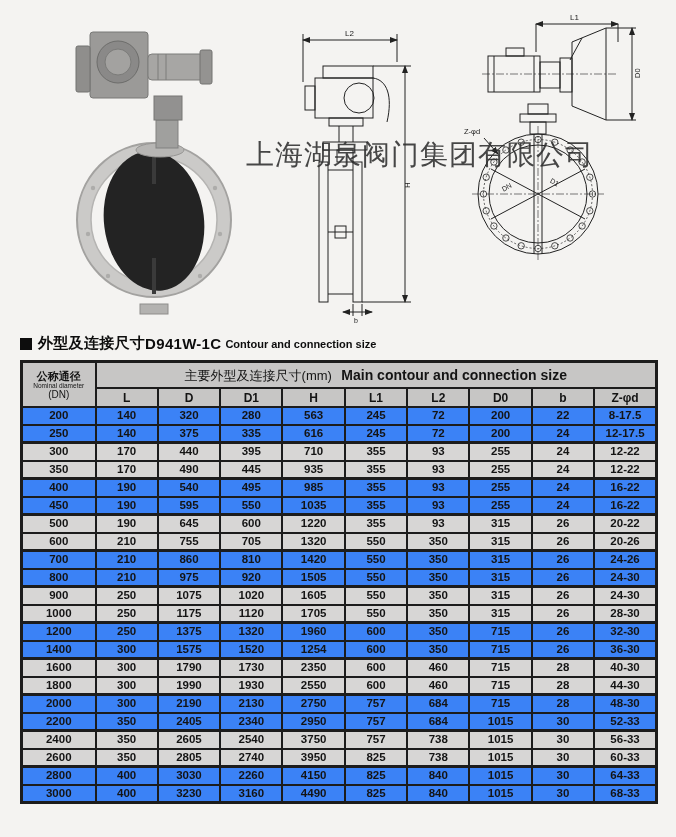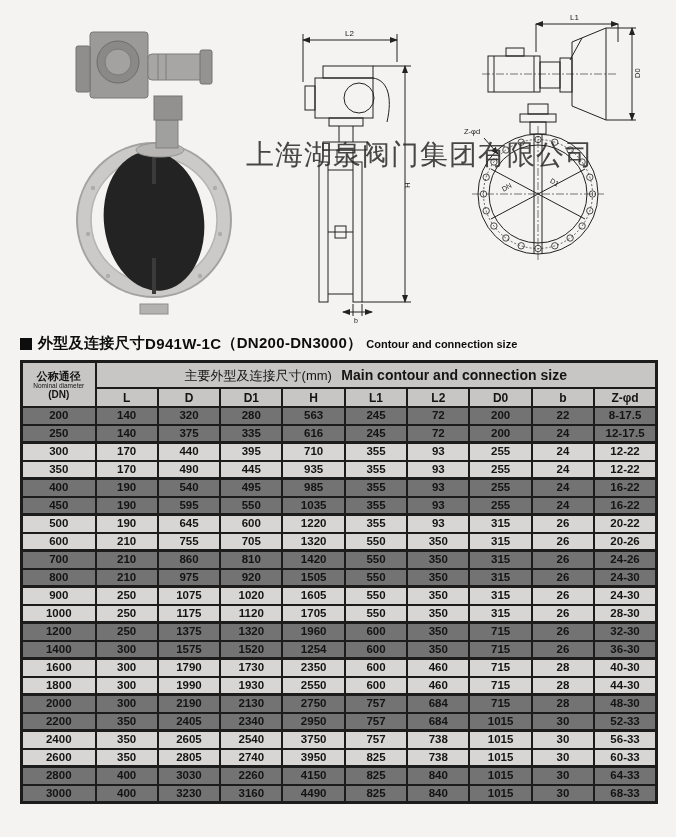--- a/index.html
+++ b/index.html
@@ -27,37 +27,37 @@
     position:absolute; left:20px; top:334px;
     display:flex; align-items:center; color:#0d0d0d; white-space:nowrap;
   }
   .marker { width:12px; height:12px; background:#0d0d0d; display:inline-block; margin-right:6px; }
   .t-cn   { font-size:15px; font-weight:bold; letter-spacing:0.3px; }
   .t-en   { font-size:11px; font-weight:bold; margin-left:4px; }
   
   table.dims {
     position:absolute; left:20px; top:360px;
     width:638px; border-collapse:collapse; table-layout:fixed;
-    background:#737373;
+    background:#3b82f6;
     border:3px solid #1c1c1c;
     padding-left:16px;
   }
   .dims th, .dims td {
     border:2px solid #1c1c1c;
     text-align:center; vertical-align:middle; padding:0;
   }
   .dims thead th { background:#c7c6c5; }
   .dims .hrow1 th { height:24px; }
   .dims .hrow2 th { height:17px; font-size:12px; font-weight:bold; }
   .dims td { height:15.5px; line-height:15.5px; font-size:11.5px; font-weight:bold; }
   .dims tr.shaded td { background:#d7d6d5; }
   .dims tr.gs td { border-top-width:3px; }
   .dn-cn   { font-size:11px; font-weight:bold; line-height:12px; }
   .dn-en   { font-size:6.5px; font-weight:normal; line-height:7px; }
-  .dn-unit { font-size:10px; font-weight:bold; line-height:11px; }
+  .dn-unit { font-size:10px; font-weight:normal; line-height:11px; }
   .gh-cn   { font-size:13px; font-weight:normal; }
   .gh-en   { font-size:14px; font-weight:bold; margin-left:5px; }
 </style>
 </head>
 <body>
 
 <svg id="photo-svg" class="drawing" width="170" height="300" viewBox="0 0 170 300">
 
   <circle cx="86" cy="200" r="77" fill="#cbcac8" stroke="#a3a2a0" stroke-width="2"></circle>
   <circle cx="86" cy="200" r="63" fill="#f4f3f1" stroke="#b5b4b2" stroke-width="1.5"></circle>
@@ -207,21 +207,20 @@
   <text class="dimtext" x="44" y="182" font-size="7" transform="rotate(-28 48 180)">DN</text>
   <text class="dimtext" x="90" y="176" font-size="7" transform="rotate(28 94 178)">D1</text>
 </svg>
 
 <div class="watermark">上海湖泉阀门集团有限公司</div>
 
 <div class="section-title">
   <span class="marker"></span>
   <span class="t-cn">外型及连接尺寸</span>
   <span class="t-cn">D941W-1C</span>
-  <span class="t-cn">（DN200-DN3000）</span>
   <span class="t-en">Contour and connection size</span>
 </div>
 
 <table class="dims">
   <colgroup>
     <col style="width:74px">
     <col span="9">
   </colgroup>
   <thead>
     <tr class="hrow1">

